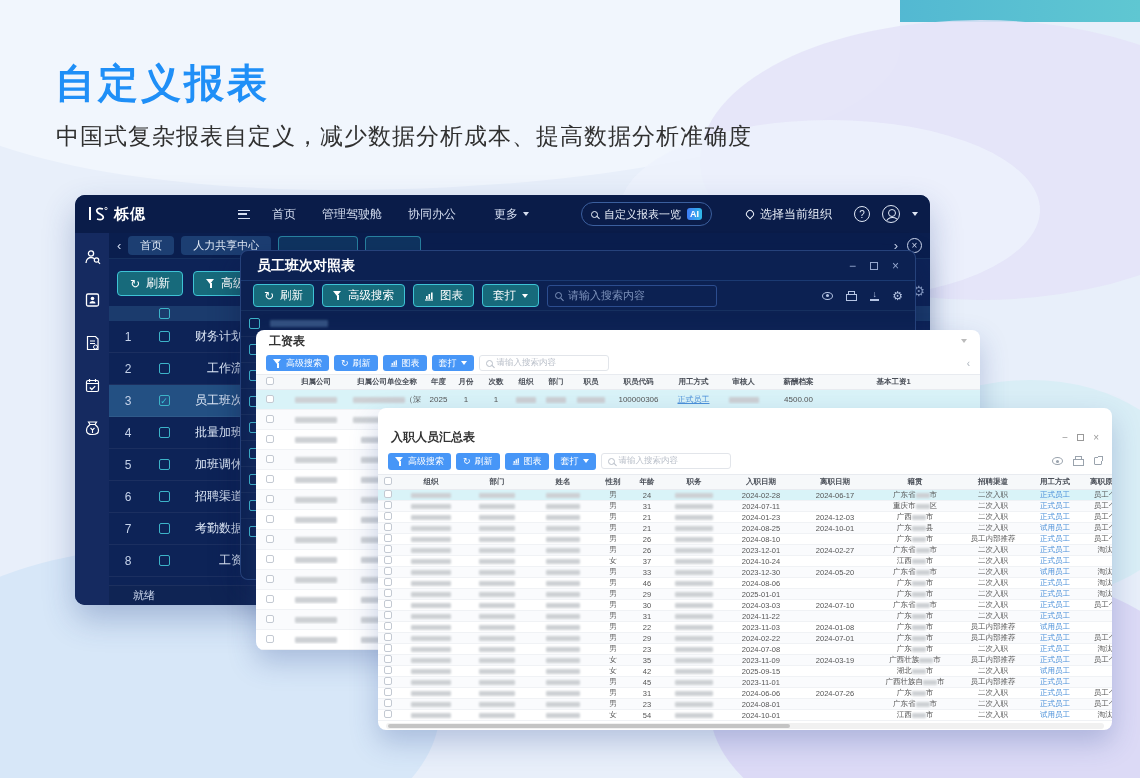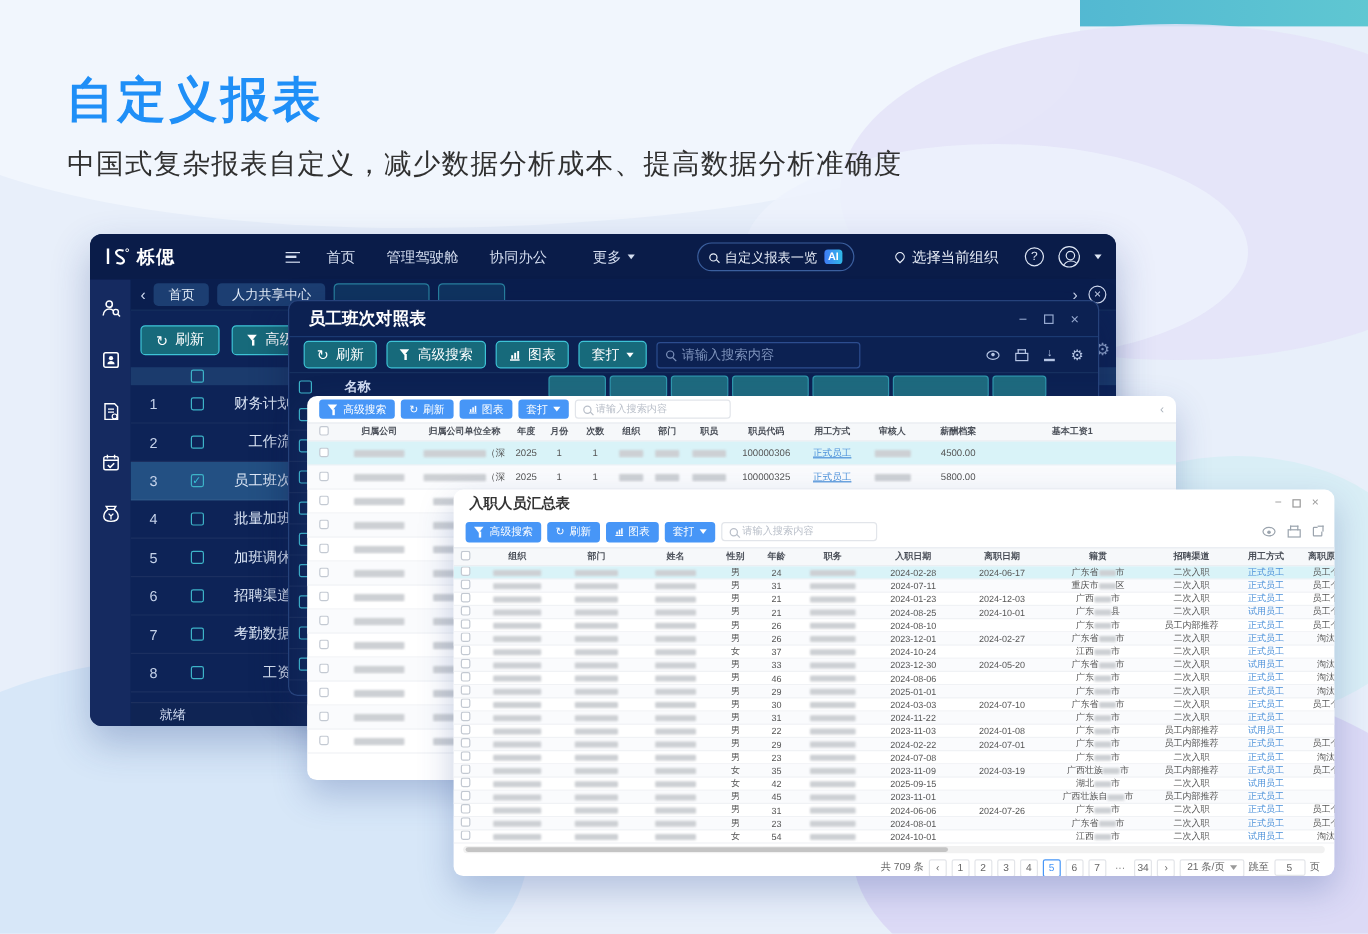--- a/index.html
+++ b/index.html
@@ -131,21 +131,21 @@
   border-bottom:1px solid rgba(255,255,255,.05); }
 .bbd { display:inline-block; height:7px; border-radius:1px; background:#32507f; filter:blur(1px); }
 
 
 .lwin { position:absolute; background:#fff; border-radius:8px;
   box-shadow:0 12px 28px rgba(50,80,150,.28); overflow:hidden; }
 .win-salary { left:256px; top:330px; width:724px; height:320px; }
 .win-hire { left:378px; top:408px; width:734px; height:322px; }
 .lw-title { display:flex; align-items:center; padding:0 13px; color:#333; font-weight:bold; }
 .win-salary .lw-title { height:22px; font-size:12px; }
-.win-hire .lw-title { height:22px; font-size:12px; }
+.win-hire .lw-title { height:22px; font-size:12px;margin-top:18px; }
 .lw-ctrl { margin-left:auto; display:flex; align-items:center; gap:9px; color:#999;
   font-size:10px; font-weight:normal; }
 .winbox2 { width:7px; height:7px; border:1px solid #999; display:inline-block; }
 .expico { width:8px; height:8px; border:1px solid currentColor; border-radius:1px; position:relative; display:inline-block; }
 .expico::after { content:""; position:absolute; right:-2px; top:-2px; width:4px; height:4px;
   border-top:1px solid currentColor; border-right:1px solid currentColor; background:#fff; }
 .lw-tools { display:flex; align-items:center; gap:5px; padding:0 10px; }
 .win-salary .lw-tools { height:22px; }
 .win-hire .lw-tools { height:26px; }
 .bbtn { height:16px; background:#4796f7; border-radius:3px; color:#fff; font-size:9px;
@@ -421,32 +421,20 @@
       <span class="mag"></span>
       <span>请输入搜索内容</span>
     </span>
     <span class="wsh-icons">
       <span class="eye"></span>
       <span class="prt"></span>
       <span class="dlico">↓</span>
       <span style="font-size:12px">⚙</span>
     </span>
   </div>
-  <div class="wsh-header">
-    <span class="cbd" style="width:11px;height:11px"></span>
-    <span class="wsh-name">名称</span>
-    <span style="width:142px;flex:none"></span>
-    <span class="pill" style="width:48px"></span>
-    <span class="pill" style="width:48px"></span>
-    <span class="pill" style="width:48px"></span>
-    <span class="pill" style="width:64px"></span>
-    <span class="pill" style="width:64px"></span>
-    <span class="pill" style="width:80px"></span>
-    <span class="pill" style="width:45px"></span>
-  </div>
   <div id="shift-rows">
       <div class="wsh-row">
         <span class="cbd"></span>
         <span class="bbd" style="width: 58px;"></span>
       </div>
       <div class="wsh-row">
         <span class="cbd"></span>
         <span class="bbd" style="width: 58px;"></span>
       </div>
       <div class="wsh-row">
@@ -474,20 +462,26 @@
         <span class="bbd" style="width: 58px;"></span>
       </div>
       <div class="wsh-row">
         <span class="cbd"></span>
         <span class="bbd" style="width: 58px;"></span>
       </div>
     </div>
 </div>
 
 <div class="lwin win-salary">
+  <div class="lw-title">
+    <span>工资表</span>
+    <span class="lw-ctrl">
+        <span class="caret" style="color:#bbb"></span>
+      </span>
+  </div>
   <div class="lw-tools">
     <span class="bbtn">
       <span class="funnel"></span>
       <span>高级搜索</span>
     </span>
     <span class="bbtn">
       <span class="rot" style="font-size:9px">↻</span>
       <span>刷新</span>
     </span>
     <span class="bbtn">

